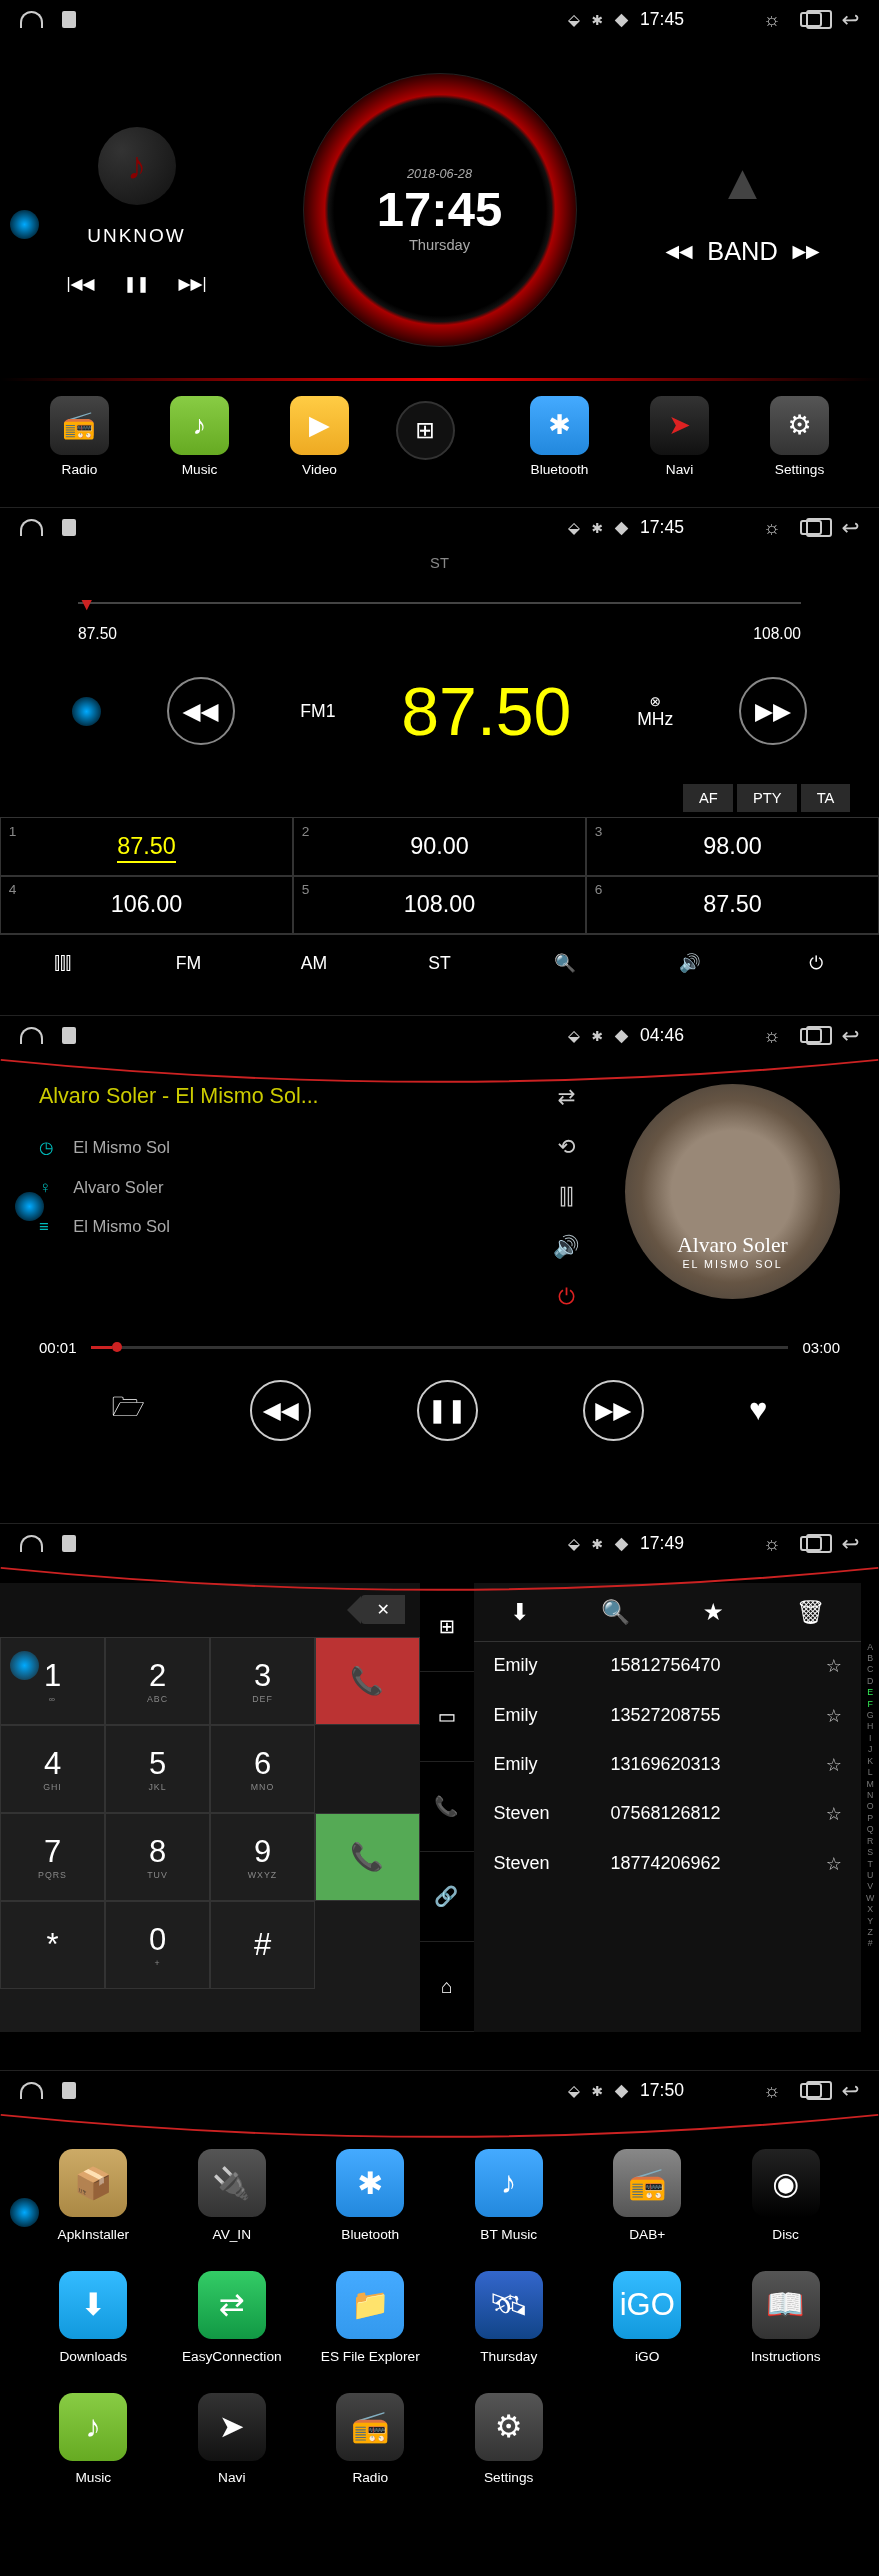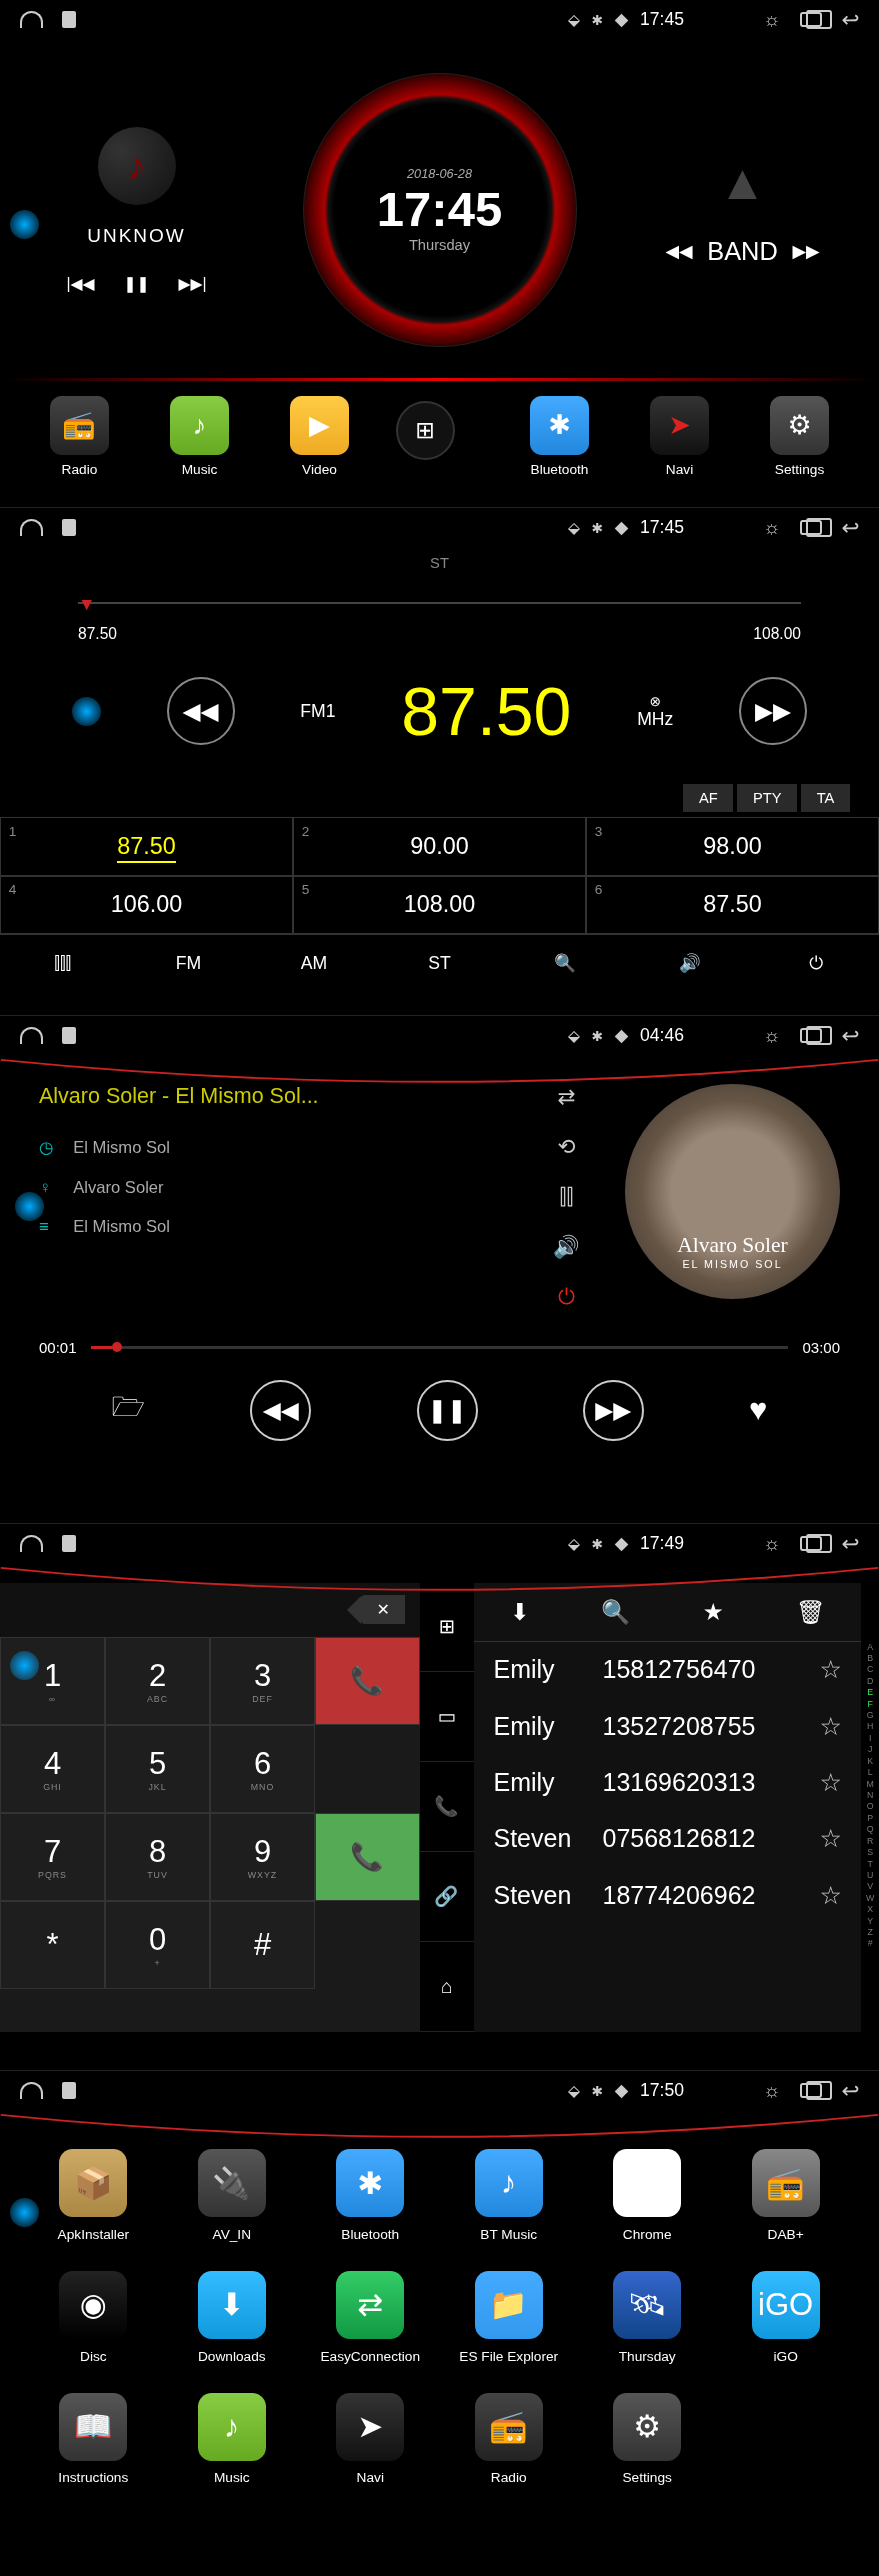--- a/index.html
+++ b/index.html
@@ -104,21 +104,21 @@
 .key { border: 1px solid #333; height: 88px; display: flex; flex-direction: column; align-items: center; justify-content: center; background: #1e1e1e; }
 .key-num { font-size: 31px; }
 .key-sub { font-size: 8.8px; color: #888; letter-spacing: 1px; }
 .key-call-end { background: #b33; grid-row: span 2; font-size: 27px; }
 .key-call { background: #5a5; grid-row: span 2; font-size: 27px; }
 .phone-tabs { width: 54px; display: flex; flex-direction: column; background: #000; }
 .ptab { flex: 1; display: flex; align-items: center; justify-content: center; font-size: 19.5px; border-bottom: 1px solid #222; }
 .ptab.active { color: #fff; }
 .contacts { flex: 1; background: #111; }
 .contacts-head { height: 59px; display: flex; justify-content: space-around; align-items: center; font-size: 23.4px; border-bottom: 1px solid #333; }
-.contact-row { display: flex; align-items: flex-end; padding: 13.7px 19.5px; gap: 21px; font-size: 25px; }
+.contact-row { display: flex; align-items: flex-start; padding: 13.7px 19.5px; gap: 29px; font-size: 18px; }
 .contact-name { width: 88px; }
 .contact-num { flex: 1; }
 .contact-star { color: #ccc; }
 .alpha-index { width: 17.6px; font-size: 8.8px; color: #777; display: flex; flex-direction: column; align-items: center; padding-top: 59px; line-height: 1.3; }
 .alpha-index span.hl { color: #3e5; }
 
 
 .s5 { height: 528px; }
 .app-grid { display: grid; grid-template-columns: repeat(6, 1fr); gap: 29px 9.8px; padding: 39px 29px; }
 .app-item { text-align: center; }
@@ -522,24 +522,20 @@
       </div>
       <div class="app-item">
         <div class="app-icon" style="background:linear-gradient(#4af,#28d)">✱</div>
         <div class="app-label">Bluetooth</div>
       </div>
       <div class="app-item">
         <div class="app-icon" style="background:linear-gradient(#4af,#28d)">♪</div>
         <div class="app-label">BT Music</div>
       </div>
       <div class="app-item">
-        <div class="app-icon" style="background:#fff">◉</div>
-        <div class="app-label">Chrome</div>
-      </div>
-      <div class="app-item">
         <div class="app-icon" style="background:linear-gradient(#888,#555)">📻</div>
         <div class="app-label">DAB+</div>
       </div>
       <div class="app-item">
         <div class="app-icon" style="background:linear-gradient(#222,#000)">◉</div>
         <div class="app-label">Disc</div>
       </div>
       <div class="app-item">
         <div class="app-icon" style="background:linear-gradient(#3bf,#19d)">⬇</div>
         <div class="app-label">Downloads</div>

